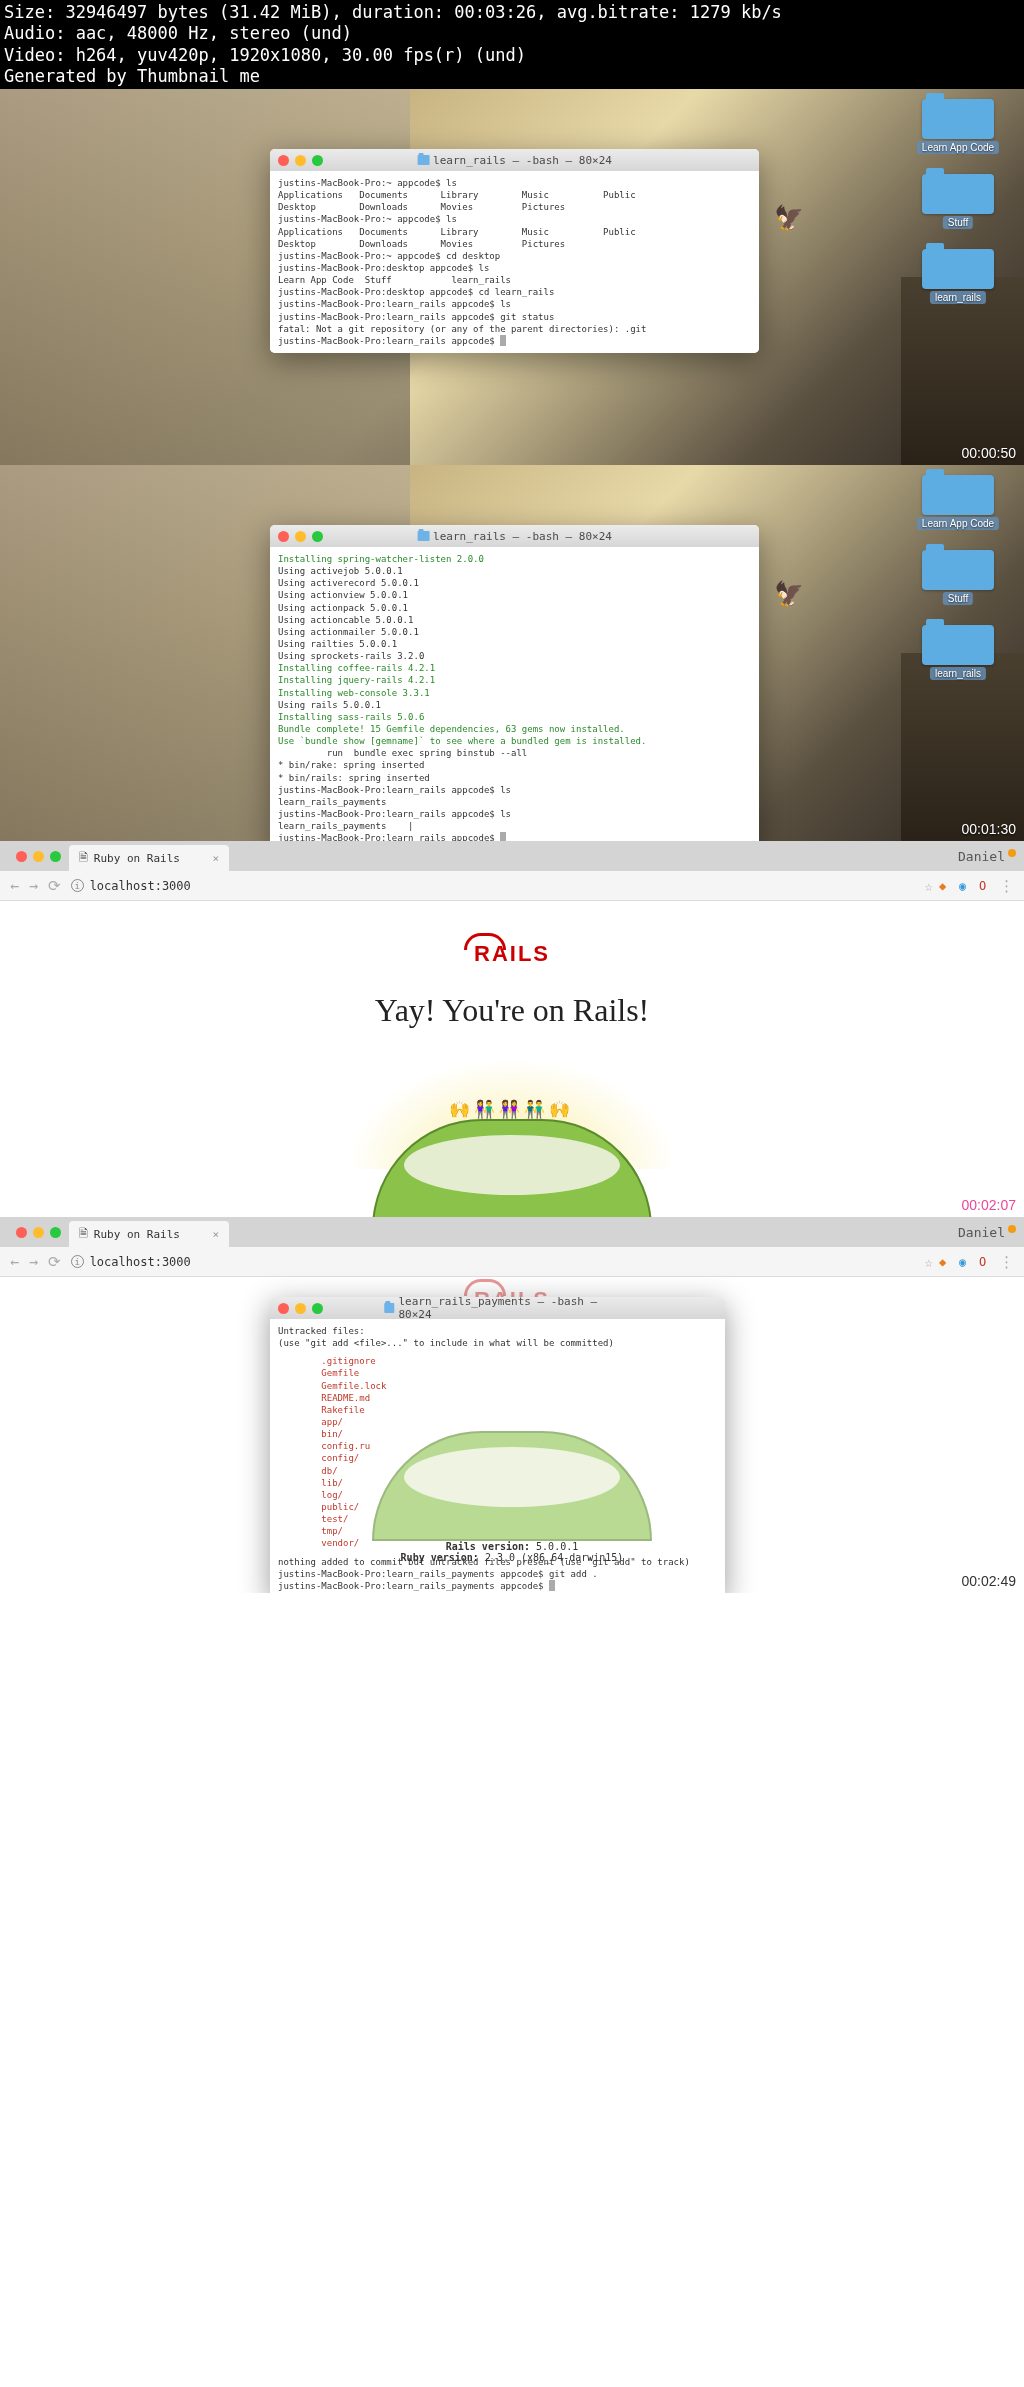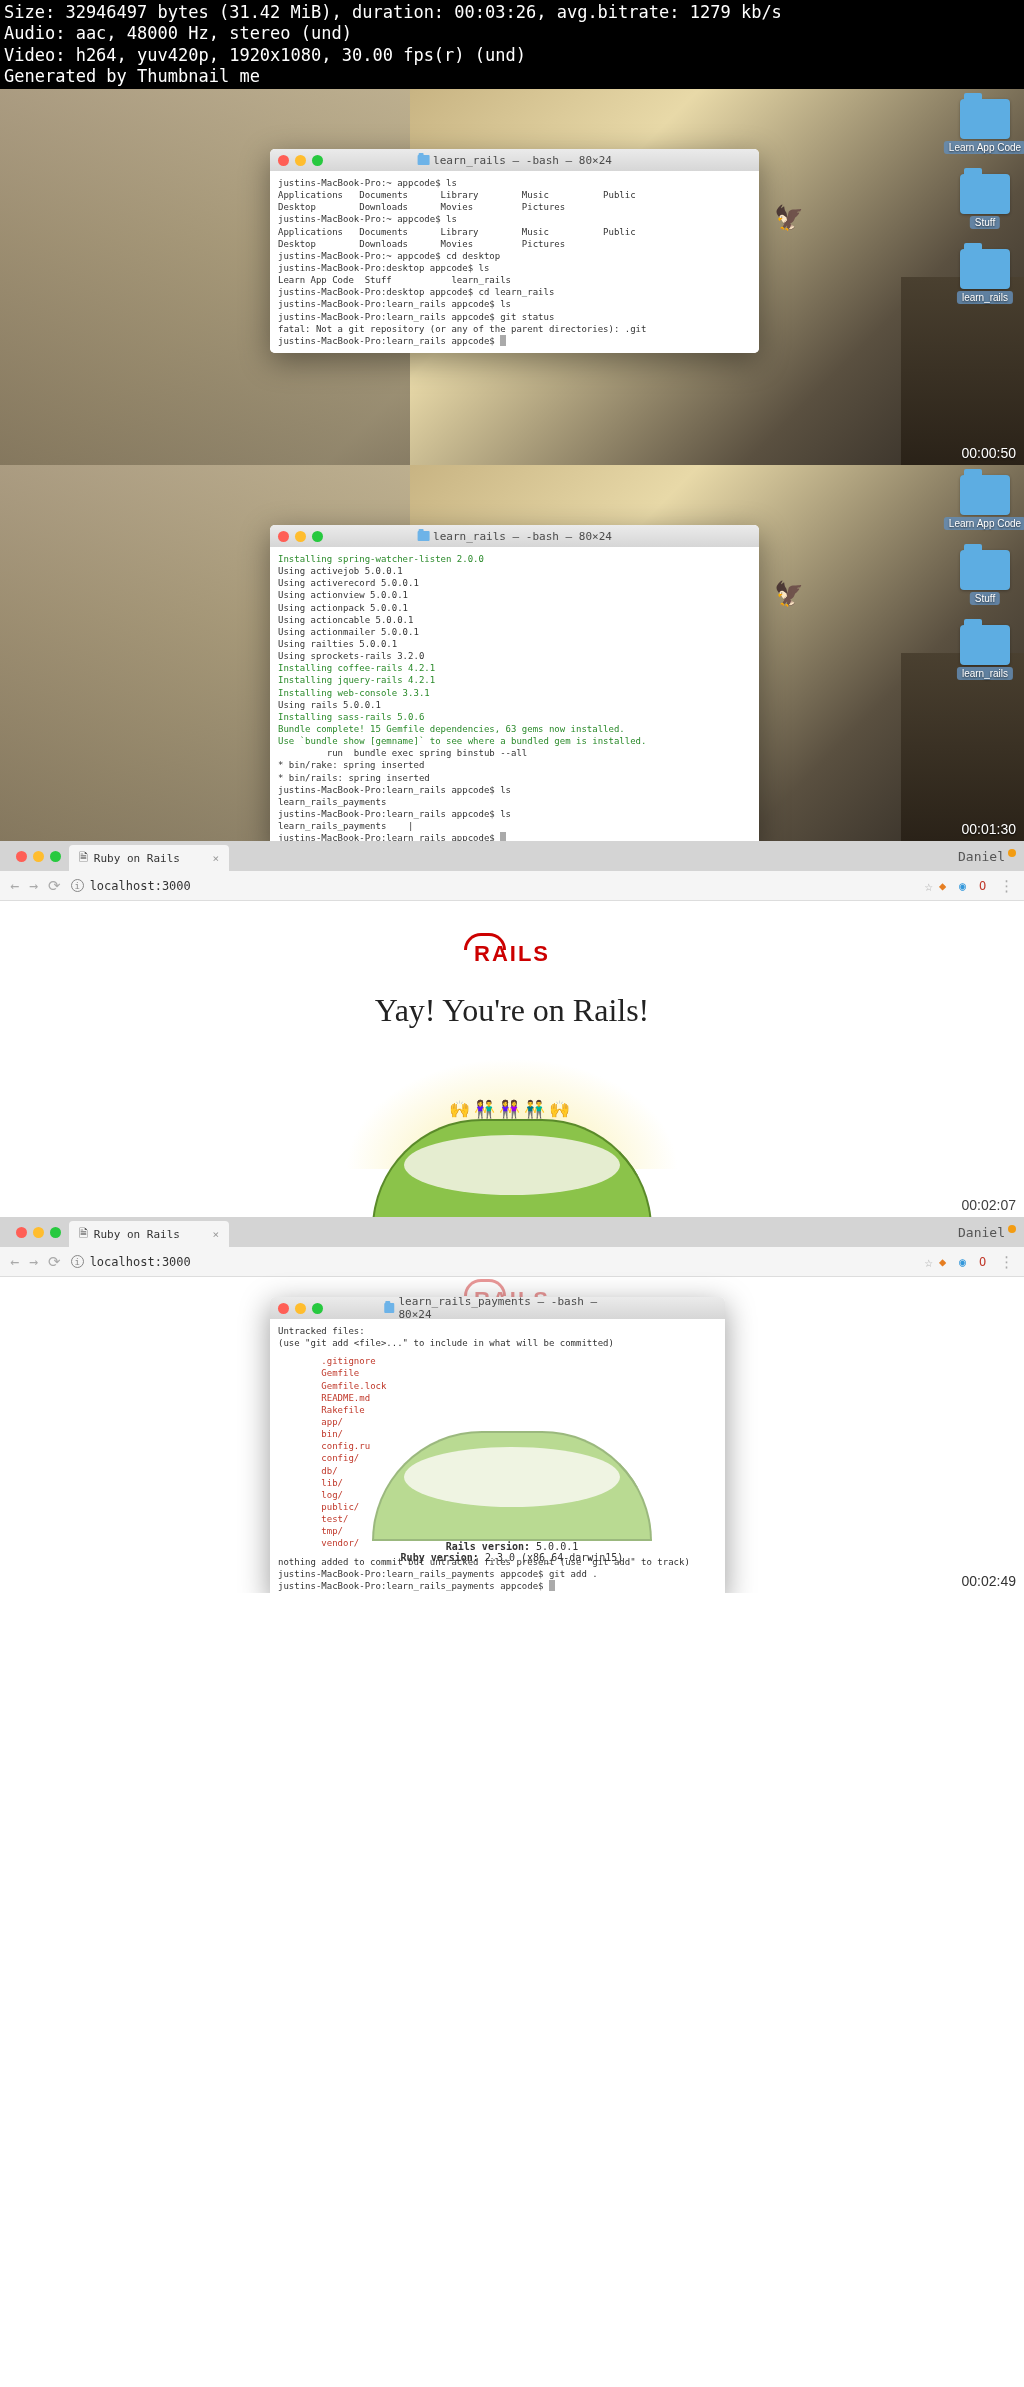--- a/index.html
+++ b/index.html
@@ -2,21 +2,21 @@
 <html><head>
 <meta charset="utf-8">
 <style>
 *{margin:0;padding:0;box-sizing:border-box;font-family:Menlo,Monaco,Consolas,monospace}
 body{width:1024px;background:#fff}
 .header{background:#000;color:#fff;padding:2px 4px;font-size:17px;font-family:Arial,sans-serif;line-height:1.25}
 .shot{position:relative;width:1024px;height:376px;background:linear-gradient(135deg,#8b7355 0%,#c9b584 30%,#e8d9a8 50%,#5a5040 80%,#2a2520 100%);overflow:hidden}
 .waterfall{position:absolute;left:0;top:0;width:40%;height:100%;background:linear-gradient(180deg,#b8ad94 0%,#9a8f76 40%,#6a6050 100%);opacity:0.7}
 .cliff-r{position:absolute;right:0;top:50%;width:12%;height:50%;background:linear-gradient(180deg,#4a4030 0%,#2a2218 100%)}
 .bird{position:absolute;right:220px;top:115px;width:30px;height:12px;color:#1a1410;font-size:24px}
-.folder{position:absolute;right:14px;width:50px;height:40px;background:#5dade2;border-radius:4px;box-shadow:0 1px 3px rgba(0,0,0,.3)}
+.folder{position:absolute;right:30px;width:72px;height:40px;background:#5dade2;border-radius:4px;box-shadow:0 1px 3px rgba(0,0,0,.3)}
 .folder::before{content:'';position:absolute;top:-6px;left:4px;width:18px;height:8px;background:#5dade2;border-radius:2px 2px 0 0}
 .folder-label{position:absolute;top:42px;left:50%;transform:translateX(-50%);color:#fff;font-size:10px;font-family:Arial,sans-serif;text-align:center;white-space:nowrap;text-shadow:0 1px 2px rgba(0,0,0,.7);background:rgba(100,140,180,.85);padding:1px 5px;border-radius:3px}
 .term{position:absolute;left:270px;top:60px;width:489px;background:#fff;border-radius:5px;box-shadow:0 8px 30px rgba(0,0,0,.4);overflow:hidden}
 .term-title{background:linear-gradient(#ebebeb,#d6d6d6);height:22px;display:flex;align-items:center;padding:0 8px;position:relative}
 .tl-btns{display:flex;gap:6px}
 .tl-btn{width:11px;height:11px;border-radius:50%}
 .tl-r{background:#ff5f56}.tl-y{background:#ffbd2e}.tl-g{background:#27c93f}
 .term-title-text{position:absolute;left:50%;transform:translateX(-50%);font-size:11px;color:#4a4a4a;font-family:Arial,sans-serif;display:flex;align-items:center;gap:4px}
 .folder-icon-sm{display:inline-block;width:12px;height:10px;background:#6db3e8;border-radius:1px;position:relative}
 .folder-icon-sm::before{content:'';position:absolute;top:-2px;left:1px;width:5px;height:3px;background:#6db3e8;border-radius:1px}
@@ -202,21 +202,21 @@
 <div class="rails-logo">RAILS</div>
 <h1 class="rails-heading">Yay! You're on Rails!</h1>
 <div class="illustration">
 <div class="sun-rays"></div>
 <div class="people">🙌👫👭👬🙌</div>
 <div class="globe"></div>
 </div>
 
 
 </div>
-<div class="timestamp" style="color:#404040;text-shadow:none">00:02:07</div>
+<div class="timestamp" style="color:#ec4899;text-shadow:none">00:02:07</div>
 </div>
 
 <div class="browser shot2">
 <div class="chrome-tabs">
 <div class="tab-dots">
         <div class="tl-btn tl-r"></div>
         <div class="tl-btn tl-y"></div>
         <div class="tl-btn tl-g"></div>
       </div>
 <div class="tab">

